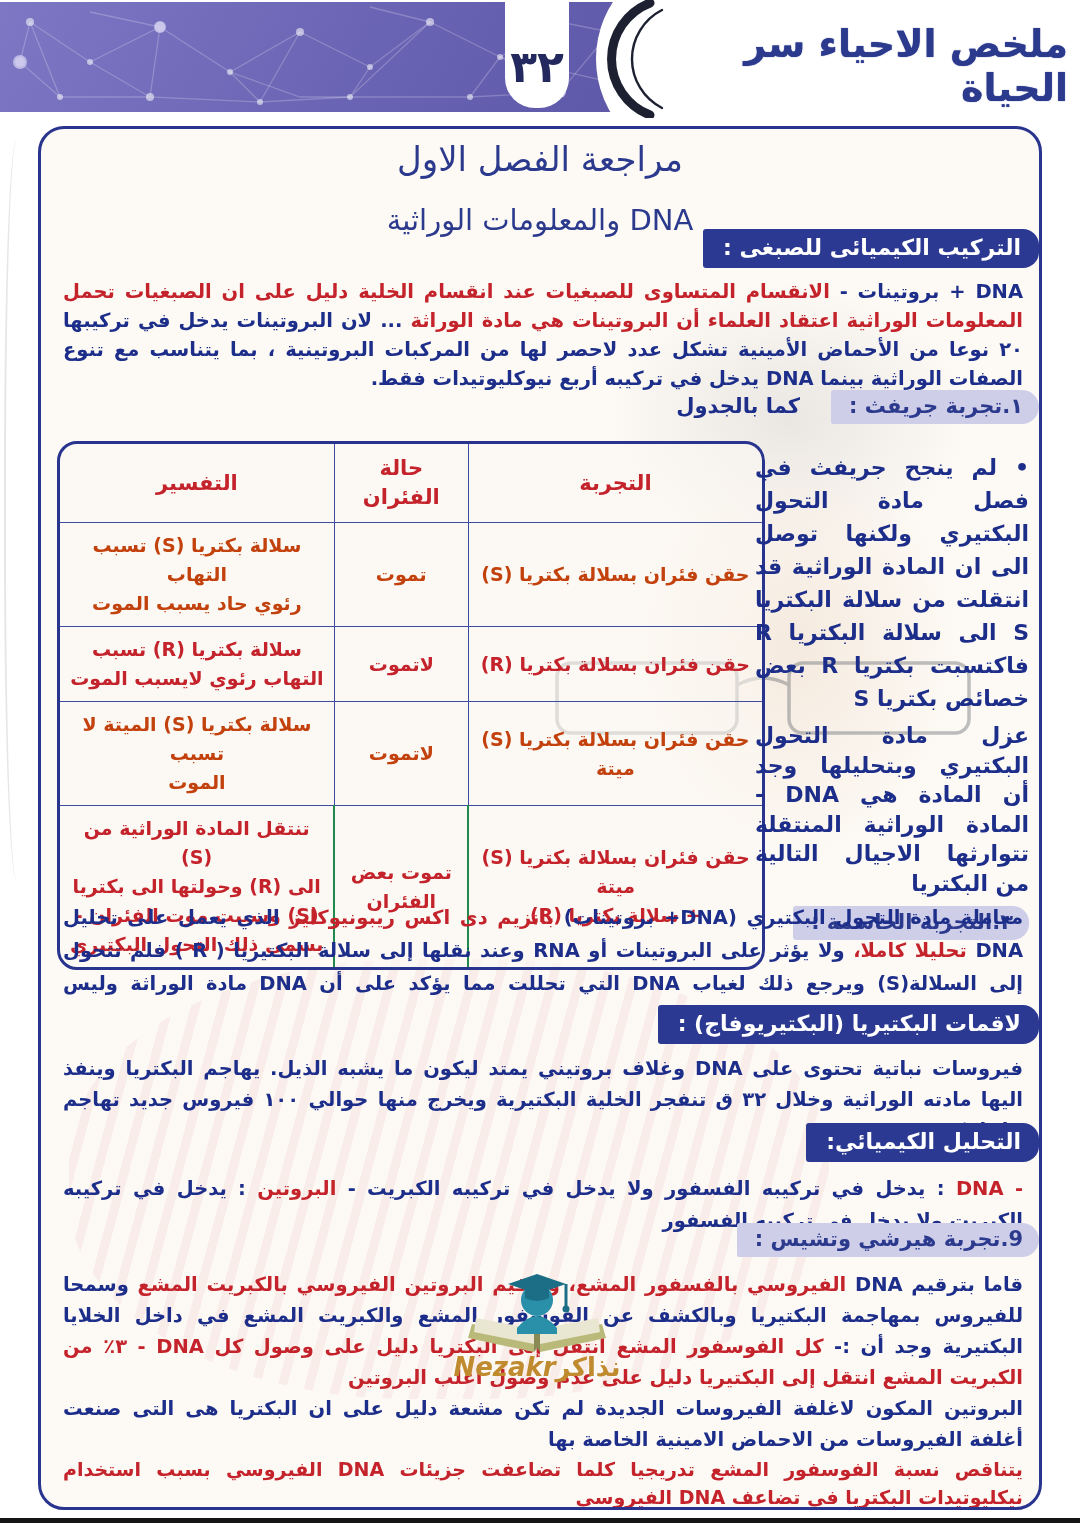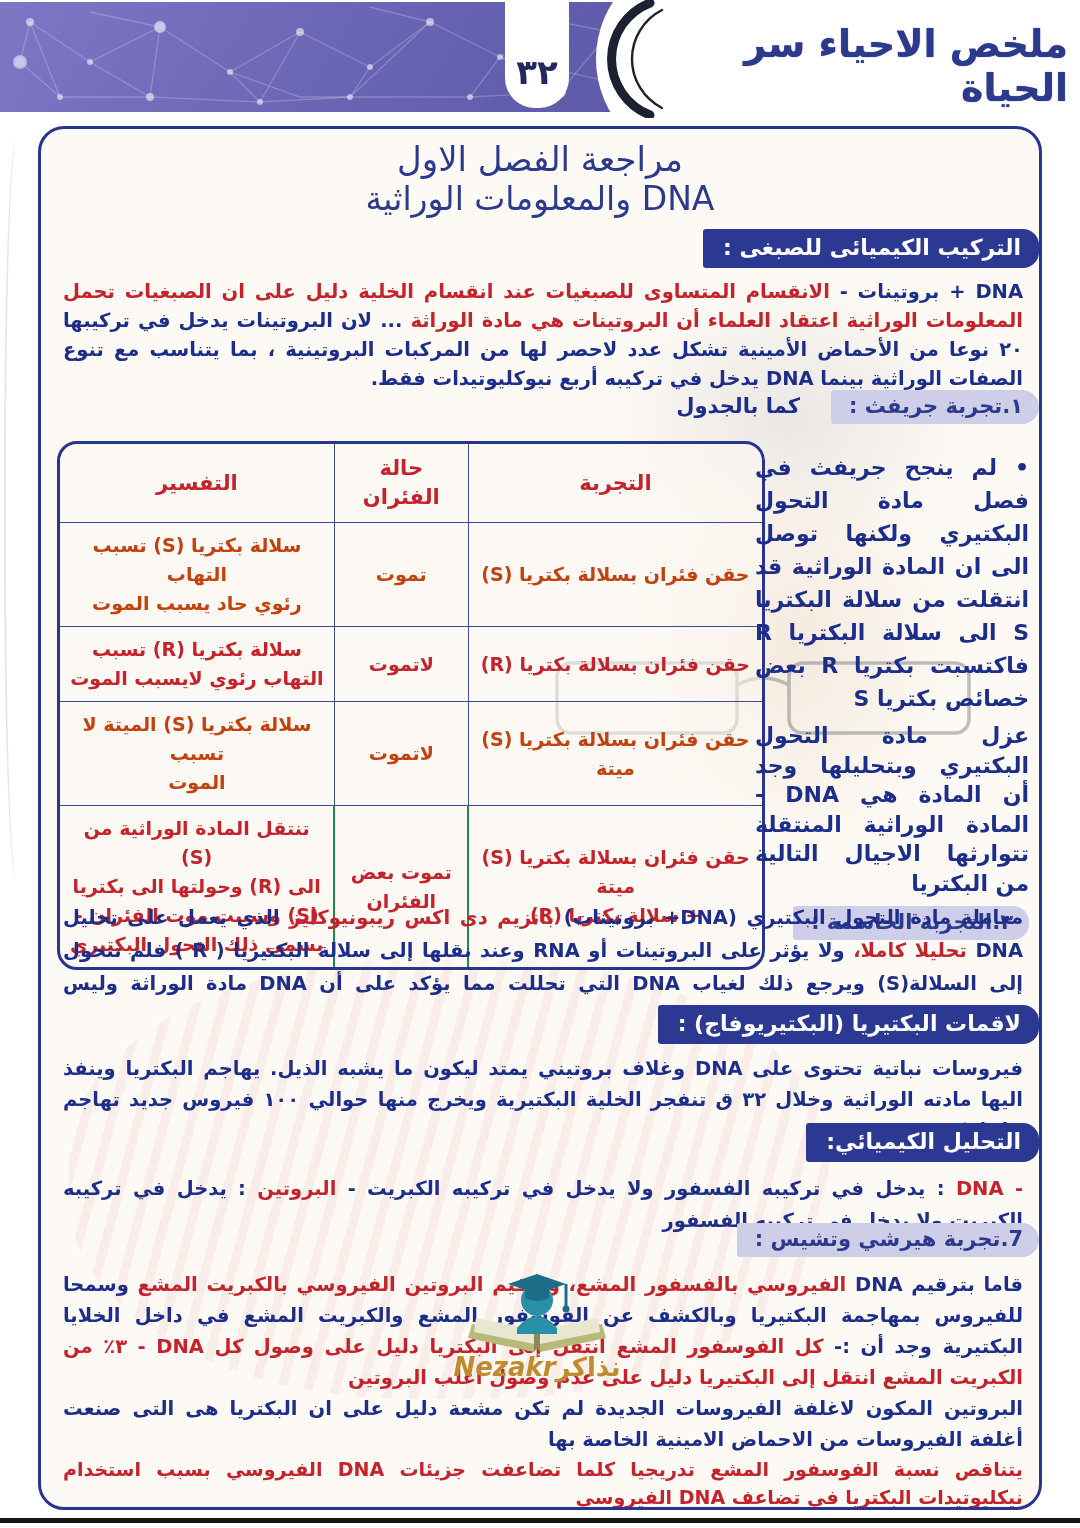--- a/index.html
+++ b/index.html
@@ -11,21 +11,21 @@
       background:linear-gradient(120deg,#7d77c4 0%,#6a64b4 55%,#5d57a8 100%);}
   .banner-cut{position:absolute;left:596px;top:-46px;width:210px;height:210px;border-radius:50%;
       background:#ffffff;}
   .banner-crescent{position:absolute;left:588px;top:0;width:100px;height:118px;}
   .banner-title{position:absolute;right:12px;top:22px;width:430px;text-align:right;
       font-size:38px;font-weight:bold;color:#2c3a8e;letter-spacing:-1px;
       text-shadow:0 0 1px #2c3a8e;}
   .page-tab{position:absolute;left:505px;top:0;width:64px;height:108px;background:#ffffff;
       border-radius:0 0 30px 30px;display:flex;align-items:flex-end;justify-content:center;
       padding-bottom:16px;box-sizing:border-box;}
-  .page-tab span{font-size:34px;font-weight:bold;color:#23295e;}
+  .page-tab span{font-size:44px;font-weight:bold;color:#23295e;}
   
   .page-curl{position:absolute;left:4px;top:140px;width:26px;height:740px;
       border-left:2px solid #d3d3d3;border-radius:45%;opacity:.55;}
   .bottom-line{position:absolute;left:0;top:1518px;width:1080px;height:5px;background:#151515;}
   
   .content{position:absolute;left:38px;top:126px;width:1004px;height:1384px;
       border:3px solid #28348e;border-radius:26px;background:#fdfaf5;overflow:hidden;
       box-sizing:border-box;direction:rtl;}
   
   .bg-hair{position:absolute;right:0px;top:100px;width:500px;height:380px;z-index:0;
@@ -33,21 +33,21 @@
   .bg-face{position:absolute;right:10px;top:220px;width:470px;height:600px;z-index:0;
       background:radial-gradient(closest-side,#f4e8dc 0%,rgba(244,232,220,0) 74%);opacity:.9;}
   .bg-shirt{position:absolute;right:210px;top:830px;width:760px;height:440px;z-index:0;border-radius:45%;
       background:repeating-linear-gradient(105deg,rgba(233,183,188,.5) 0 9px,rgba(250,244,240,.4) 9px 26px);
       opacity:.4;}
   .bg-glasses{position:absolute;right:60px;top:520px;z-index:0;opacity:.45;}
   
   .abs{position:absolute;z-index:2;}
   .doc-title{top:10px;right:0;width:100%;text-align:center;color:#2c3a8e;font-weight:normal;}
   .doc-title .l1{font-size:34px;}
-  .doc-title .l2{font-size:33px;margin-top:0;}
+  .doc-title .l2{font-size:29px;margin-top:24px;}
   .pill-navy{background:#2b3992;color:#ffffff;font-weight:bold;font-size:22px;
       padding:6px 18px 8px 20px;border-radius:16px 3px 3px 16px;
       border-radius:3px 16px 16px 3px;display:inline-block;}
   .pill-lav{background:#cfcee9;color:#2c3a8e;font-weight:bold;font-size:21px;
       padding:4px 16px 6px 18px;border-radius:3px 18px 18px 3px;display:inline-block;}
   .rtl-right{right:0;}
   .para{font-weight:bold;text-align:justify;direction:rtl;line-height:29px;font-size:19.5px;}
   .seg-blue{color:#1d2e8a;}
   .seg-red{color:#c4232b;}
   .blue{color:#1d2e8a;}
@@ -213,21 +213,21 @@
       <span class="pill-navy">لاقمات البكتيريا (البكتيريوفاج) :</span>
     </div>
     <div class="abs para blue" style="top:924px;right:16px;left:22px;line-height:31px;">فيروسات نباتية تحتوى على DNA وغلاف بروتيني يمتد ليكون ما يشبه الذيل. يهاجم البكتريا وينفذ اليها مادته الوراثية وخلال ٣٢ ق تنفجر الخلية البكتيرية ويخرج منها حوالي ١٠٠ فيروس جديد تهاجم خلايا بكتيرية جديدة</div>
 
     <div class="abs rtl-right" style="top:994px;">
       <span class="pill-navy">التحليل الكيميائي:</span>
     </div>
     <div class="abs para" style="top:1044px;right:16px;left:22px;line-height:32px;"><span class="seg-red">- DNA</span><span class="seg-blue"> : يدخل في تركيبه الفسفور ولا يدخل في تركيبه الكبريت - </span><span class="seg-red">البروتين</span><span class="seg-blue"> : يدخل في تركيبه الكبريت ولا يدخل في تركيبه الفسفور</span></div>
 
     <div class="abs rtl-right" style="top:1094px;">
-      <span class="pill-lav">7.تجربة هيرشي وتشيس :</span>
+      <span class="pill-lav">9.تجربة هيرشي وتشيس :</span>
     </div>
     <div class="abs para" style="top:1140px;right:16px;left:22px;line-height:31px;"><span class="seg-blue">قاما بترقيم DNA </span><span class="seg-red">الفيروسي بالفسفور المشع، وترقيم البروتين الفيروسي بالكبريت المشع </span><span class="seg-blue">وسمحا للفيروس بمهاجمة البكتيريا وبالكشف عن الفوسفور المشع والكبريت المشع في داخل الخلايا البكتيرية وجد أن :- </span><span class="seg-red">كل الفوسفور المشع انتقل إلى البكتريا دليل على وصول كل DNA - ٣٪ من الكبريت المشع انتقل إلى البكتيريا دليل على عدم وصول أغلب البروتين</span></div>
     <div class="abs para red" style="top:1326px;right:16px;left:22px;line-height:28px;font-size:19px;">يتناقص نسبة الفوسفور المشع تدريجيا كلما تضاعفت جزيئات DNA الفيروسي بسبب استخدام نيكليوتيدات البكتريا في تضاعف DNA الفيروسي</div>
     <div class="abs para blue" style="top:1264px;right:16px;left:22px;line-height:31px;">البروتين المكون لاغلفة الفيروسات الجديدة لم تكن مشعة دليل على ان البكتريا هى التى صنعت أغلفة الفيروسات من الاحماض الامينية الخاصة بها</div>
 
   </div>
 
   <div class="logo">
     <svg width="150" height="88" viewBox="0 0 150 88">
 

